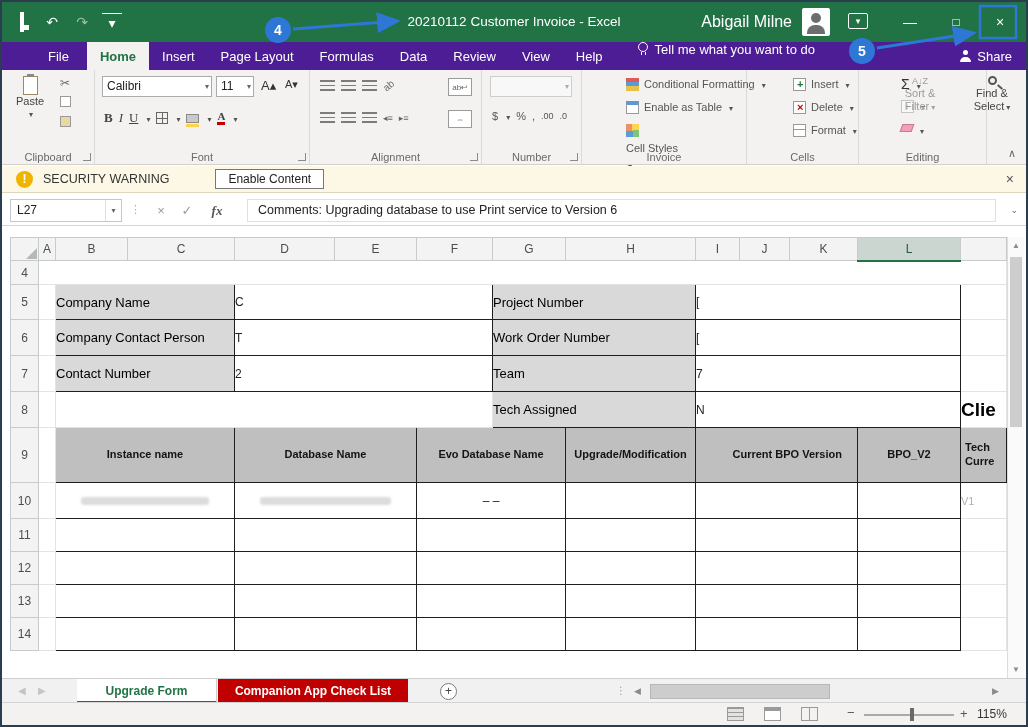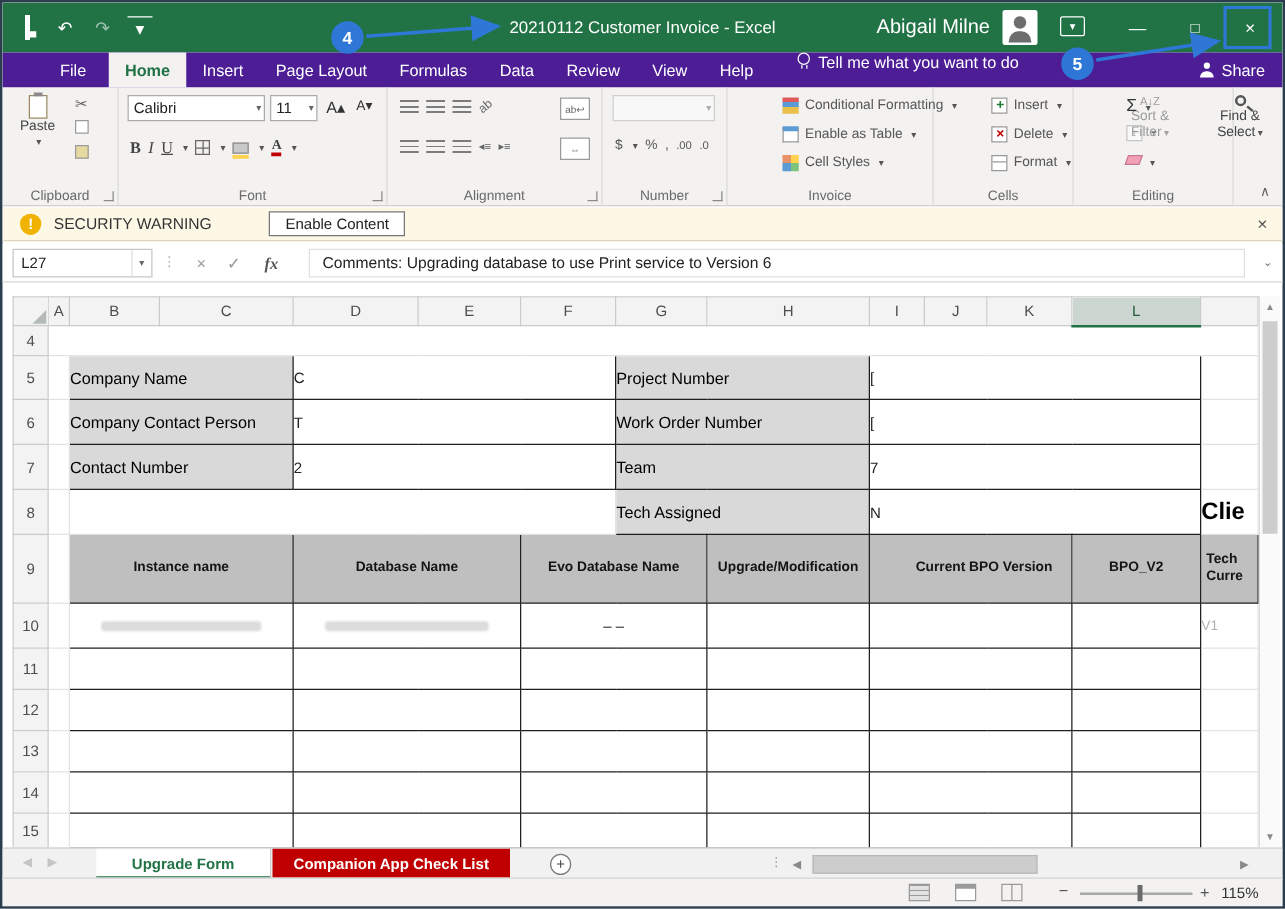--- a/index.html
+++ b/index.html
@@ -273,21 +273,21 @@
       <div class="srow" style="left:8px;top:8px;">
         <span class="icon13 ic-cf"></span>
         <span>Conditional Formatting</span>
         <span class="caret"></span>
       </div>
       <div class="srow" style="left:8px;top:31px;">
         <span class="icon13 ic-fat"></span>
         <span>Enable as Table</span>
         <span class="caret"></span>
       </div>
-      <div class="srow" style="left:8px;top:54px;">
+      <div class="srow" style="left:8px;top:54px;flex-direction:column;">
         <span class="icon13 ic-cs"></span>
         <span>Cell Styles</span>
         <span class="caret"></span>
       </div>
       <div class="grp-label">Invoice</div>
     </div>
 
     <div class="grp" style="left:745px;width:112px;">
       <div class="srow" style="left:10px;top:8px;">
         <span class="icon13 ic-ins"></span>
@@ -497,31 +497,20 @@
       <td class="rh">14</td>
       <td class="c"></td>
       <td class="val" colspan="2"></td>
       <td class="val" colspan="2"></td>
       <td class="val" colspan="2"></td>
       <td class="val"></td>
       <td class="val" colspan="3"></td>
       <td class="val"></td>
       <td class="c"></td>
     </tr>
-    <tr style="height:28px;">
-      <td class="rh">15</td>
-      <td class="c"></td>
-      <td class="val" colspan="2"></td>
-      <td class="val" colspan="2"></td>
-      <td class="val" colspan="2"></td>
-      <td class="val"></td>
-      <td class="val" colspan="3"></td>
-      <td class="val"></td>
-      <td class="c"></td>
-    </tr>
   </tbody>
     </table>
 
   <div class="vscroll">
     <div class="vs-up">▲</div>
     <div class="vs-thumb"></div>
     <div class="vs-dn">▼</div>
   </div>
 
   <div class="tabbar">

